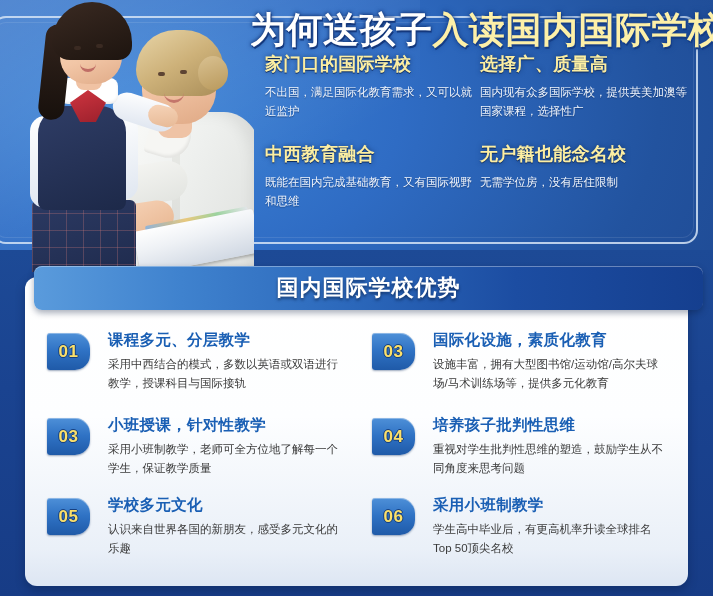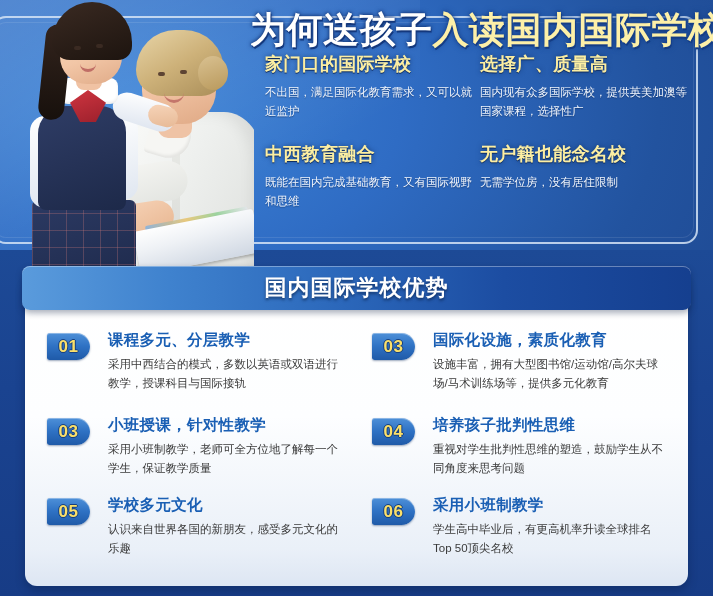--- a/index.html
+++ b/index.html
@@ -214,39 +214,39 @@
   .brow.second{margin-top:22px;}
 
   
   .card{
     position:absolute;left:25px;top:277px;width:663px;height:309px;
     background:linear-gradient(180deg,#ffffff 0%,#fdfeff 45%,#eaf0f8 88%,#dde6f3 100%);
     border-radius:12px;
     box-shadow:0 4px 10px rgba(5,22,56,.35);
   }
   .banner{
-    position:absolute;left:22px;top:266px;width:669px;height:44px;
+    position:absolute;left:34px;top:266px;width:669px;height:44px;
     border-radius:8px;
     background:linear-gradient(90deg,#5a9bdc 0%,#3f82ce 22%,#2b67ba 48%,#1c4da2 72%,#153f8f 100%);
     box-shadow:0 3px 6px rgba(5,22,56,.35),inset 0 1px 0 rgba(255,255,255,.35);
     display:flex;align-items:center;justify-content:center;
   }
   .banner span{
     font-size:22px;font-weight:bold;color:#ffffff;letter-spacing:1px;
     text-shadow:0 2px 3px rgba(6,26,62,.65);
   }
 
   .grid{
     position:absolute;left:25px;top:330px;width:663px;height:256px;
     display:grid;grid-template-columns:325px 338px;grid-template-rows:85px 80px 90px;
   }
   .item{display:flex;padding-left:22px;box-sizing:border-box;}
   .item.col2{padding-left:22px;}
   .badge{
-    width:43px;height:27px;flex:0 0 43px;margin-top:3px;
+    width:43px;height:37px;flex:0 0 43px;margin-top:3px;
     background:linear-gradient(180deg,#4e90d8 0%,#2f72c4 48%,#1f5aa8 100%);
     border-radius:3px 15px 15px 3px;
     box-shadow:0 1px 2px rgba(10,40,90,.4),inset 0 1px 0 rgba(255,255,255,.35);
     display:flex;align-items:center;justify-content:center;
     font-size:17px;font-weight:bold;color:#fbe06a;
     text-shadow:0 1px 0 #17407f,1px 0 0 #17407f,-1px 0 0 #17407f,0 -1px 0 #17407f;
     letter-spacing:.5px;
   }
   .itxt{margin-left:18px;}
   .itxt h4{

